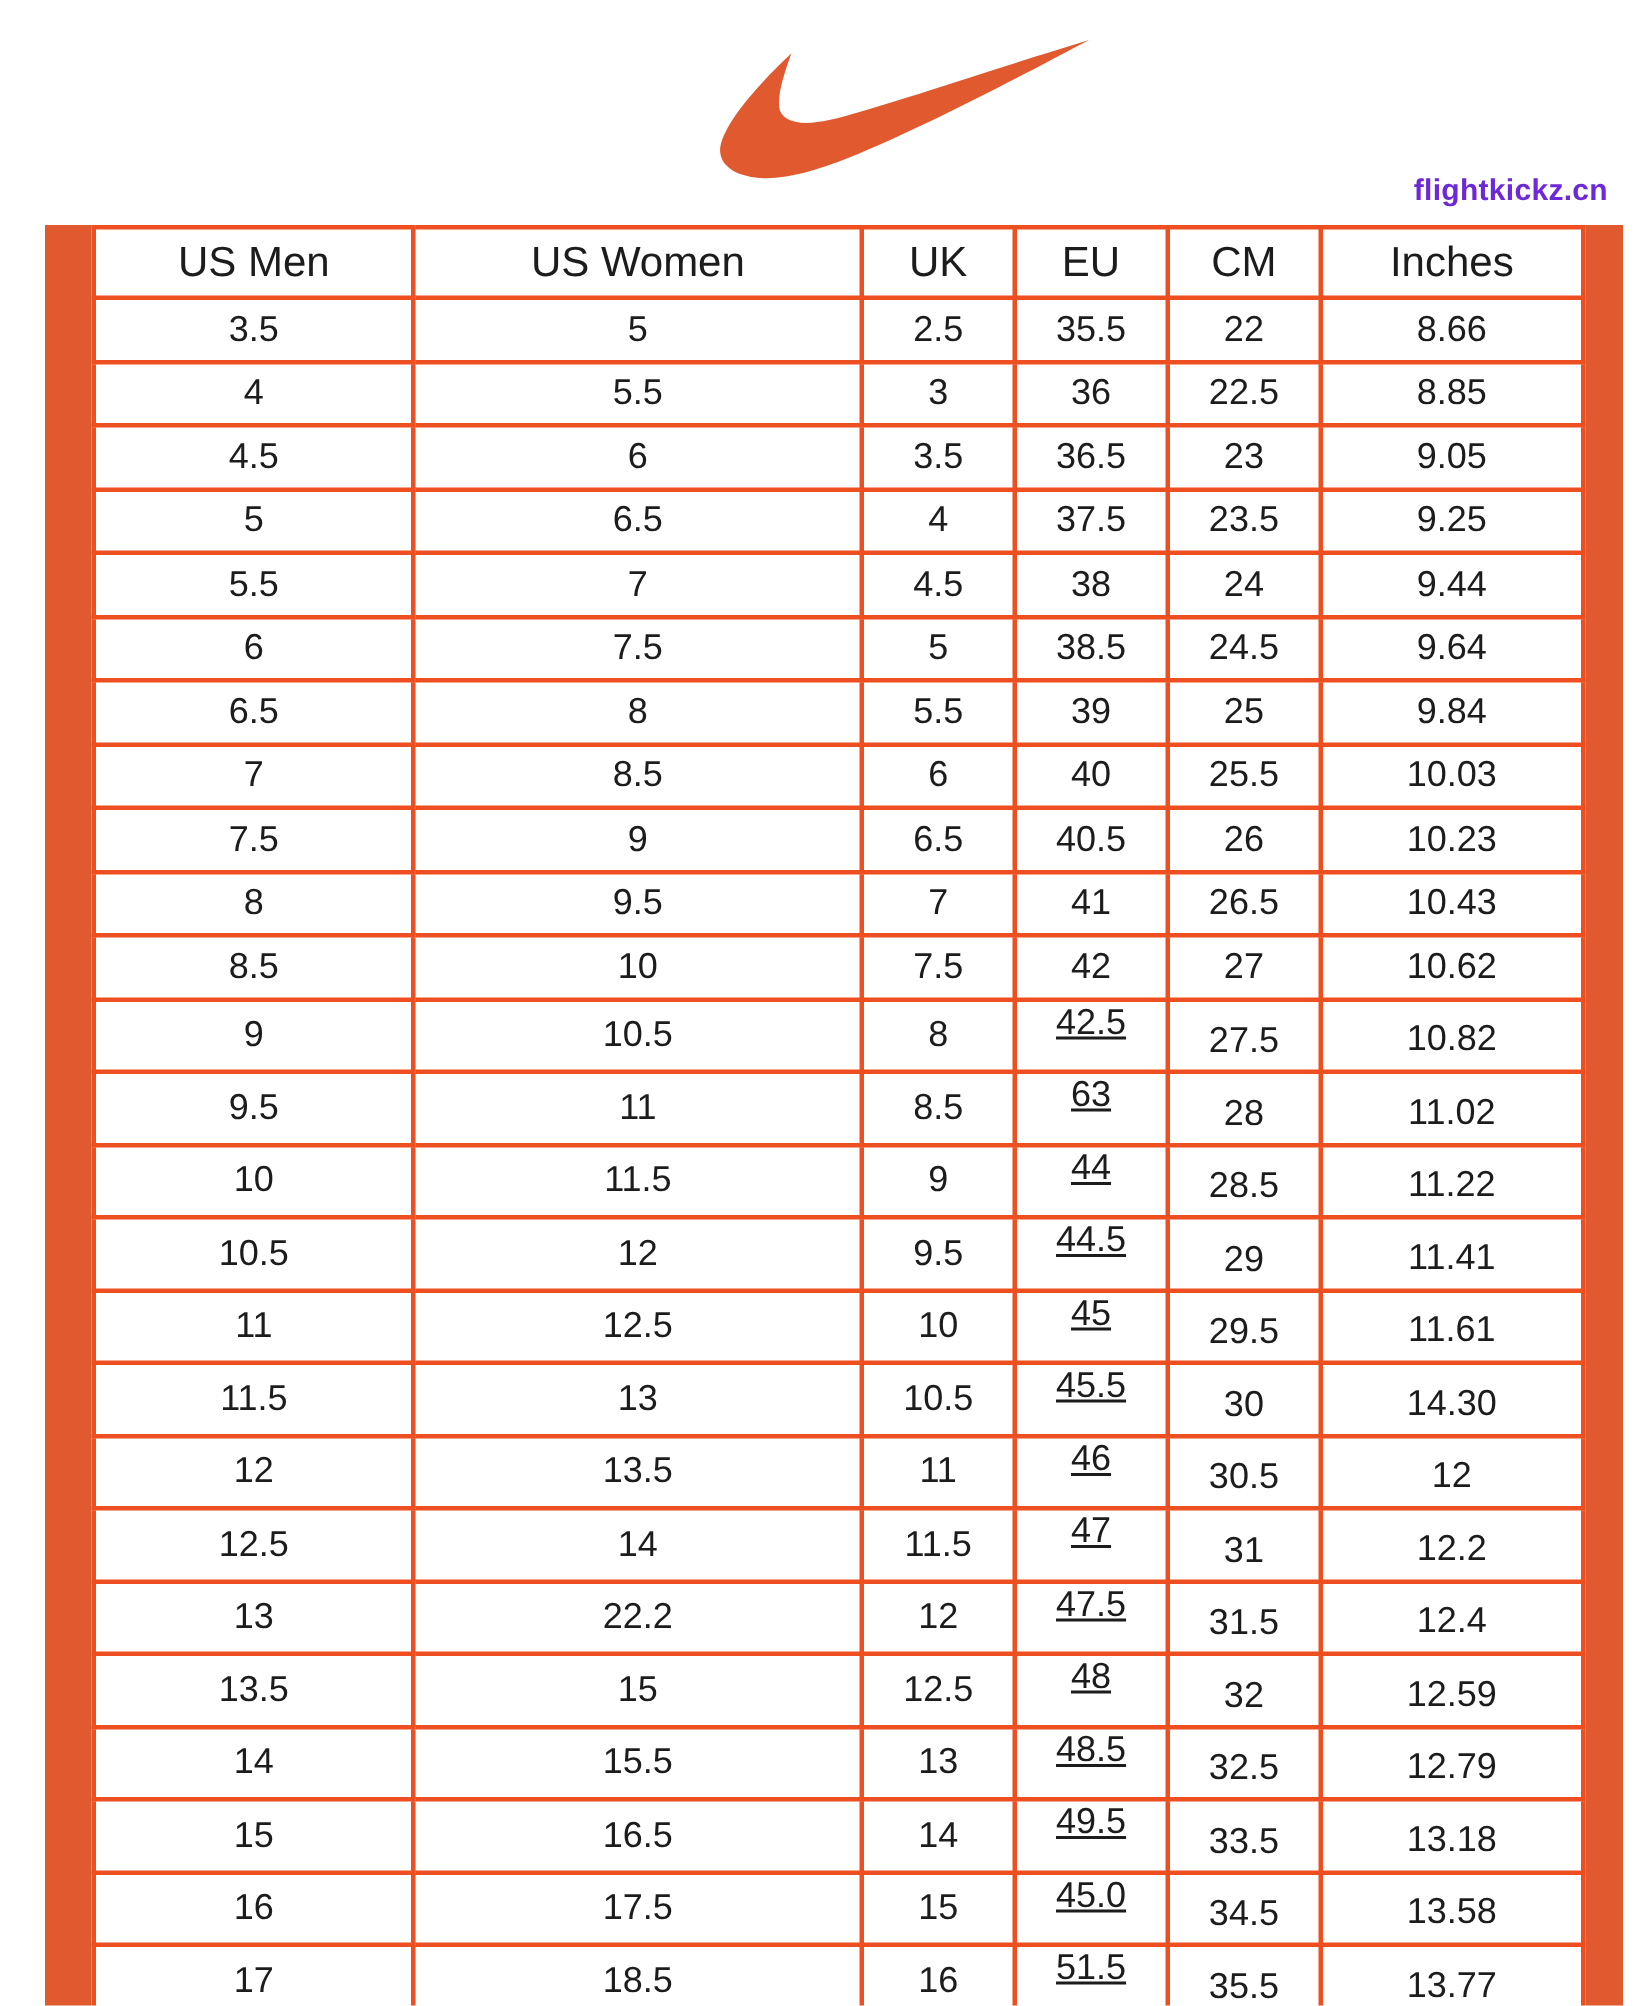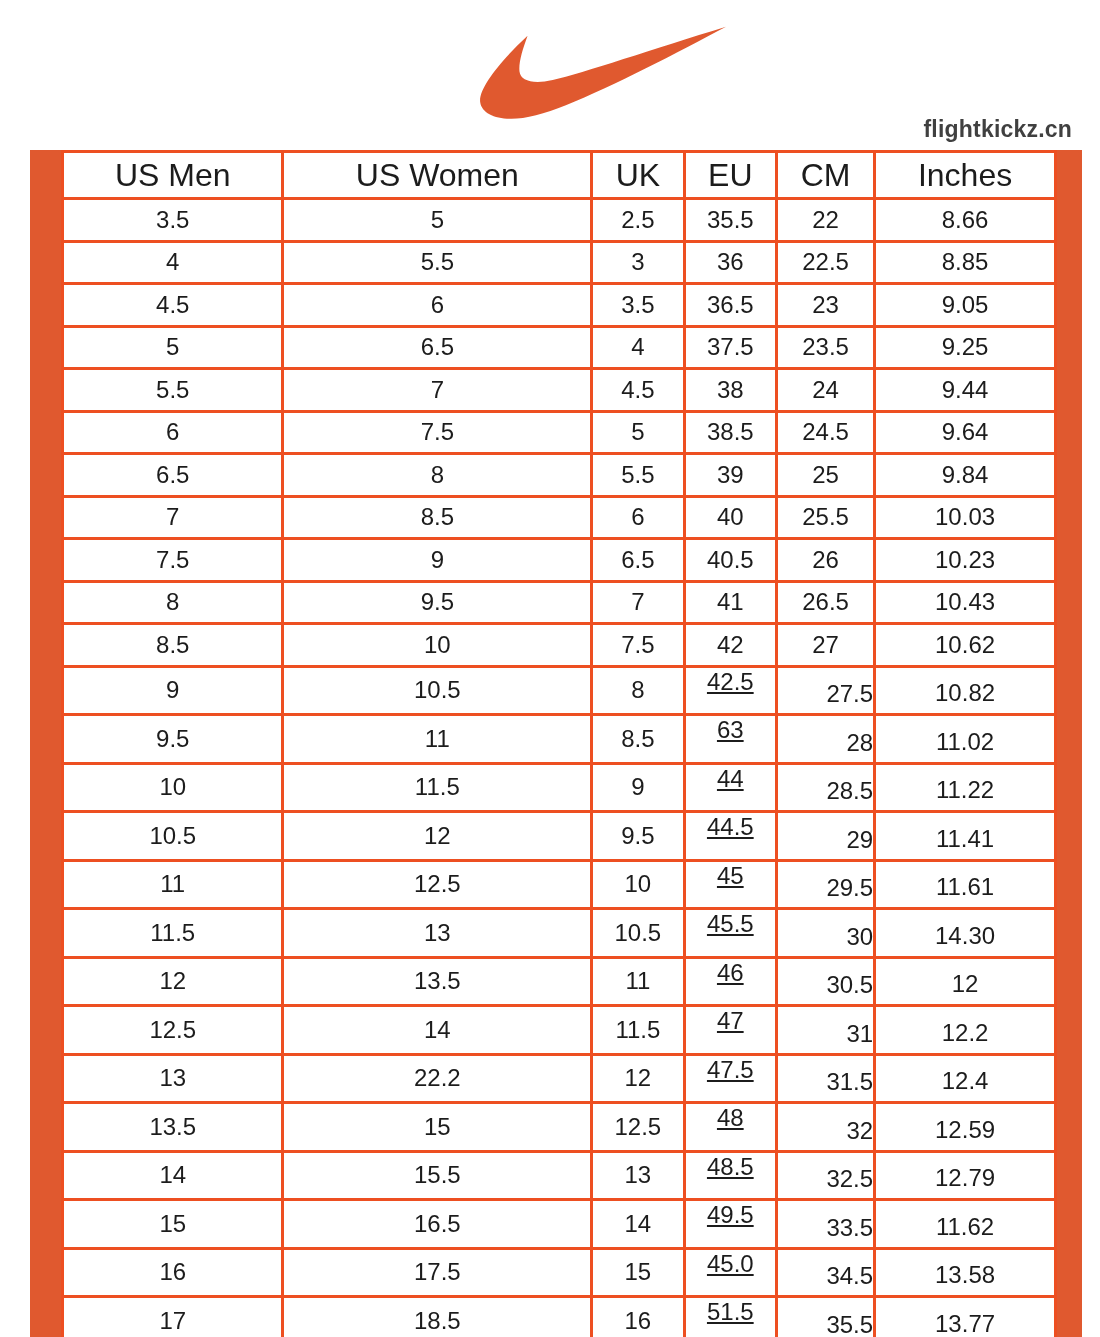--- a/index.html
+++ b/index.html
@@ -16,46 +16,46 @@
     font-family:"Liberation Sans", sans-serif;
     color:var(--text);
   }
   .logo{
     position:absolute;left:452px;top:26px;
     width:274px;height:94px;
   }
   .logo svg{display:block;width:100%;height:100%;}
   .site{
     position:absolute;top:116px;right:28px;
-    font-size:23px;font-weight:600;letter-spacing:0.2px;
-    color:#404040;
+    font-size:20px;font-weight:600;letter-spacing:0.2px;
+    color:#6d28d9;
   }
   .table-wrap{
     position:absolute;left:30px;top:150px;width:1052px;
     display:flex;align-items:stretch;
     border-bottom:5px solid var(--accent-orange);
   }
   .side-bar{background:var(--accent-orange);}
   .side-bar.left{width:31px;}
   .side-bar.right{width:25px;}
   table{
     flex:1;border-collapse:collapse;table-layout:fixed;
     background:#fff;
   }
   th,td{
     border:3px solid var(--grid-orange);
     padding:0;text-align:center;vertical-align:middle;
     font-weight:400;white-space:nowrap;
     color:var(--text);
   }
-  thead th{height:44px;font-size:32px;text-align:center;}
+  thead th{height:44px;font-size:28px;text-align:center;}
   tbody td{height:39.5px;font-size:24px;}
   
   tbody tr:nth-child(n+12) td:nth-child(4){vertical-align:top;padding-top:0;text-decoration:underline;}
-  tbody tr:nth-child(n+12) td:nth-child(5){vertical-align:bottom;padding-bottom:5px;text-align:right;}
+  tbody tr:nth-child(n+12) td:nth-child(5){vertical-align:bottom;padding-bottom:5px;}
   tbody tr:nth-child(n+12) td:nth-child(6){vertical-align:bottom;padding-bottom:6px;}
 </style>
 </head>
 <body>
 
 <div class="logo">
   <svg viewBox="0 0 272 92" aria-hidden="true">
     <path fill="var(--accent-orange)" d="M 75 9
       C 47 35, 26 62, 28 75
       C 29.5 85.5, 42 91.5, 59 91.5
@@ -258,21 +258,21 @@
           <td>48.5</td>
           <td>32.5</td>
           <td>12.79</td>
         </tr>
         <tr>
           <td>15</td>
           <td>16.5</td>
           <td>14</td>
           <td>49.5</td>
           <td>33.5</td>
-          <td>11.62</td>
+          <td>13.18</td>
         </tr>
         <tr>
           <td>16</td>
           <td>17.5</td>
           <td>15</td>
           <td>45.0</td>
           <td>34.5</td>
           <td>13.58</td>
         </tr>
         <tr>

